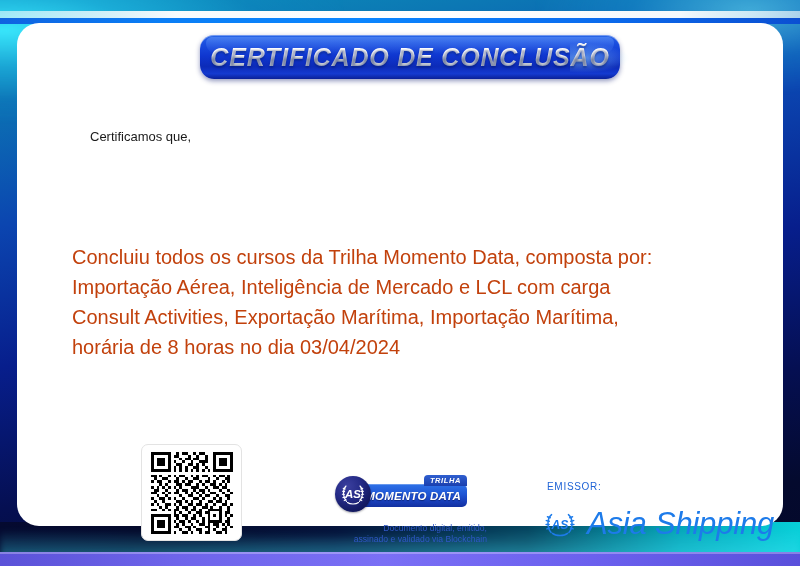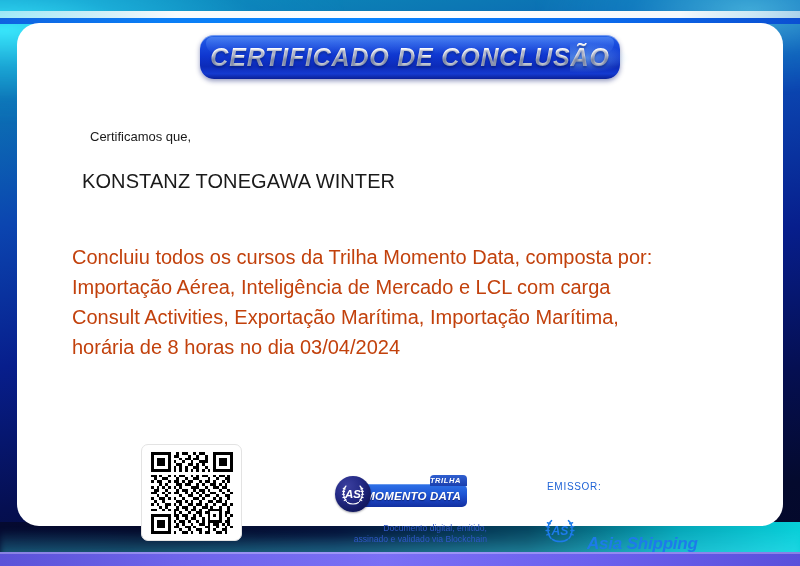--- a/index.html
+++ b/index.html
@@ -254,21 +254,21 @@
     font-size: 11.5px;
     font-weight: bold;
     font-style: italic;
     color: #ffffff;
     letter-spacing: 0.2px;
     text-shadow: 0 1px 1px rgba(0,10,60,0.5);
   }
   .md-tab {
     position: absolute;
     right: 0; top: 0px;
-    padding: 1px 6px 1px 0;
+    padding: 1px 6px 1px 6px;
     border-radius: 4px 4px 0 0;
     background: linear-gradient(180deg, #2f5fd0 0%, #1b3fae 100%);
     font-size: 7.5px;
     font-weight: bold;
     font-style: italic;
     color: #ffffff;
     letter-spacing: 0.6px;
     z-index: 4;
   }
   .md-caption {
@@ -295,26 +295,25 @@
   .asia-logo {
     position: absolute;
     left: 524px;
     top: 483px;
     display: flex;
     align-items: center;
     gap: 8px;
   }
   .asia-mark { width: 38px; height: 30px; display: block; }
   .asia-word {
-    font-size: 17px;
-    font-weight: bold;
+    font-size: 31px;
+    font-weight: normal;
     font-style: italic;
     color: #1d7bea;
     letter-spacing: -0.2px;
-    margin-top: 28px;
   }
 </style>
 </head>
 <body>
 
 <div id="certificate-root">
 
   <div class="bg-base"></div>
   <div class="bg-topleft-glow"></div>
   <div class="bg-topright-glow"></div>
@@ -325,21 +324,20 @@
   <div class="bg-bottom-purple"></div>
 
   <div class="card">
 
     <div class="title-banner">
       <span class="title-text">CERTIFICADO DE CONCLUSÃO</span>
     </div>
 
     <div class="salutation">Certificamos que,</div>
 
-    <div class="recipient">KONSTANZ TONEGAWA WINTER</div>
 
     <div class="body-block">
       <div class="line">Concluiu todos os cursos da Trilha Momento Data, composta por:</div>
       <div class="line">Importação Aérea, Inteligência de Mercado e LCL com carga</div>
       <div class="line">Consult Activities, Exportação Marítima, Importação Marítima,</div>
       <div class="line">horária de 8 horas no dia 03/04/2024</div>
     </div>
 
     <div class="qr-box">
       <svg class="qr-img" viewBox="0 0 29 29" shape-rendering="crispEdges">

